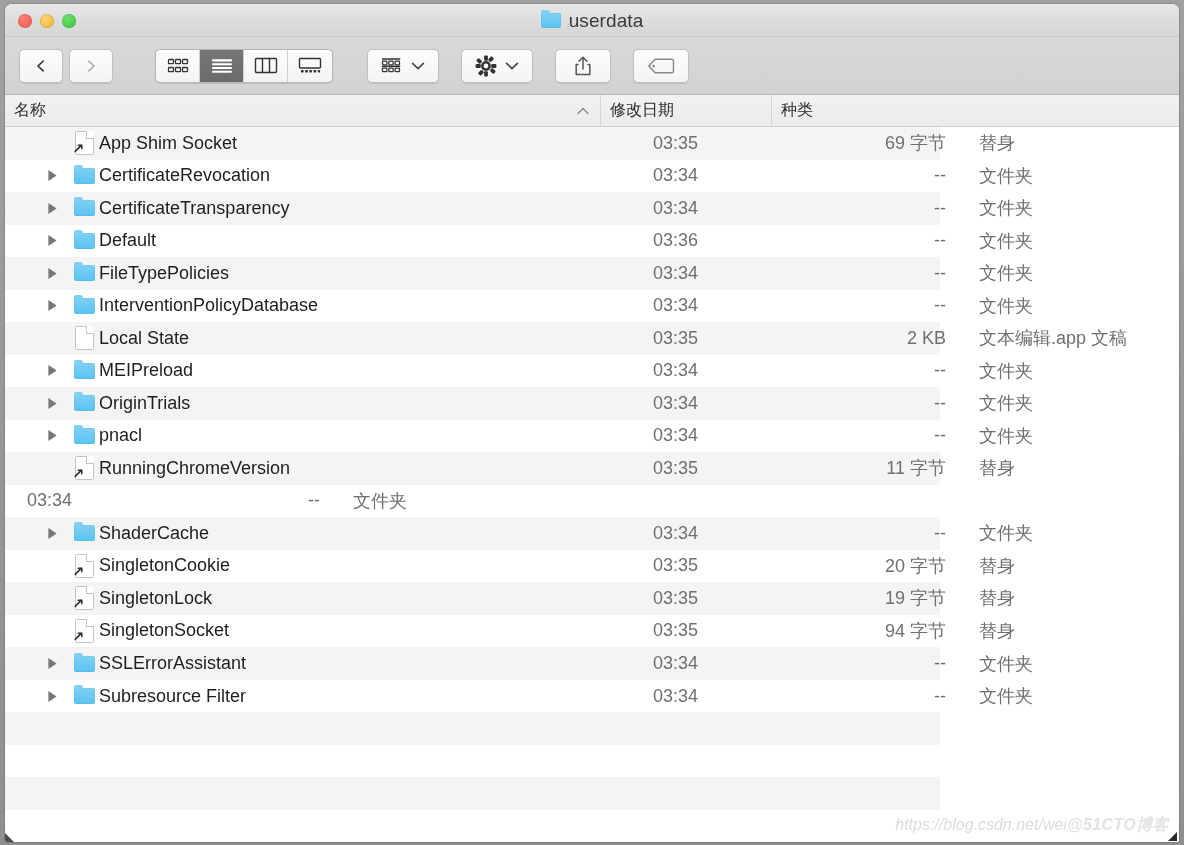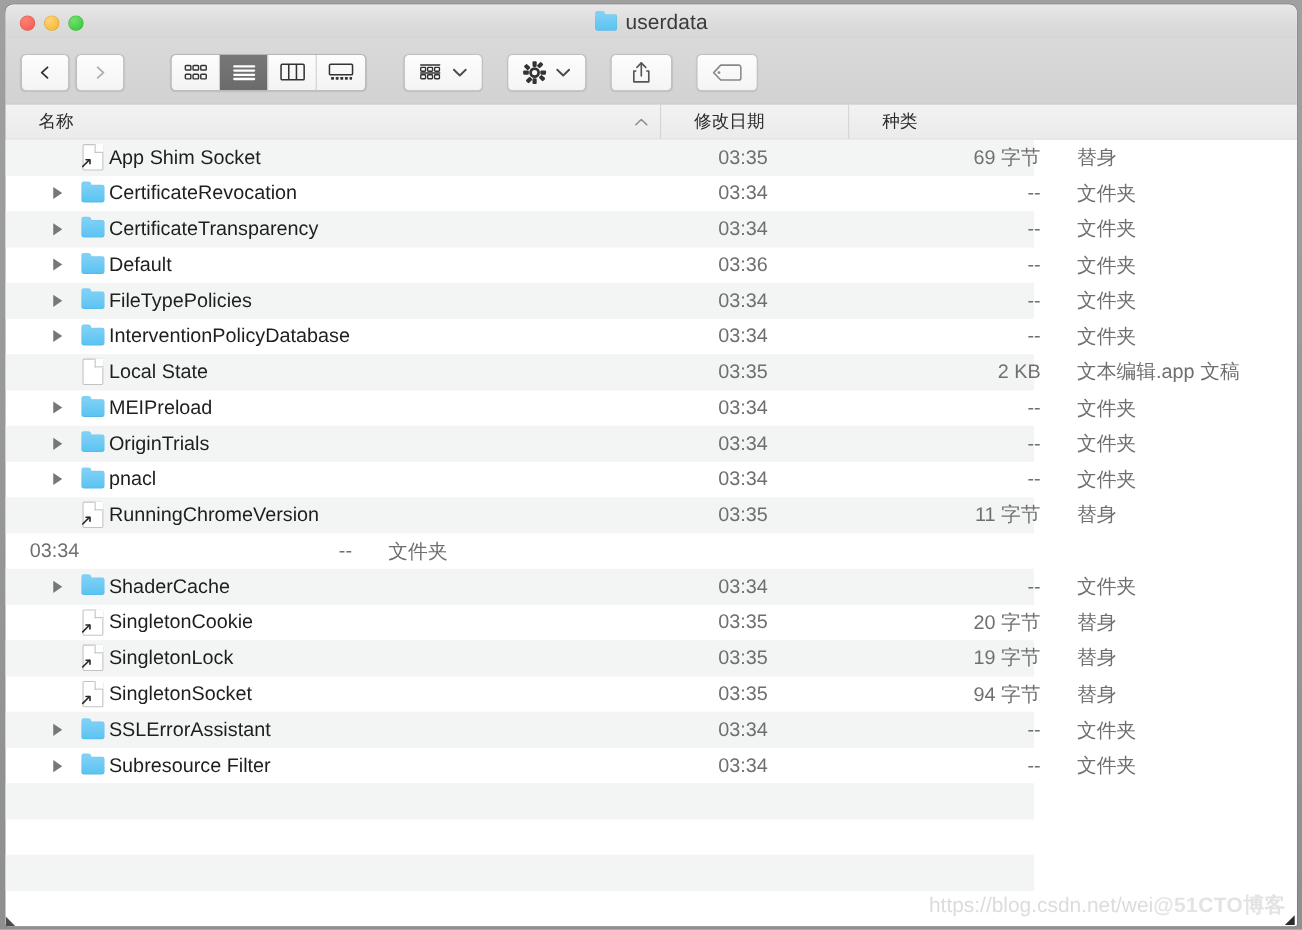--- a/index.html
+++ b/index.html
@@ -129,21 +129,21 @@
   .colhead {
     display: flex;
     height: 32px;
     background: linear-gradient(180deg,#f2f2f2 0%, #ebebeb 100%);
     border-bottom: 0.5px solid #cfcfcf;
     font-size: 16px; color: #2b2b2b;
   }
   .ch {
     position: relative;
     display: flex; align-items: center;
-    padding-left: 30px;
+    padding-left: 9px;
     border-right: 0.5px solid #d4d4d4;
     cursor: default;
   }
   .ch:last-child { border-right: none; }
   .ch-name { width: 596px; }
   .ch-date { width: 171px; }
   .ch-size { width: 164px; }
   .ch-kind { flex: 1; }
   .sortarrow {
     position: absolute; right: 11px; top: 50%;
@@ -197,24 +197,25 @@
   }
   .alias-arrow {
     position: absolute; left: -3px; bottom: -1px;
     width: 12px; height: 12px;
   }
 
   
   .watermark {
     position: absolute;
     right: 10px; bottom: 6px;
-    font-size: 19px;
+    font-size: 16px;
     color: #dcdcdc;
     white-space: nowrap;
     pointer-events: none;
+    font-style: italic;
   }
   .watermark .cto { color: #e3e3e3; font-weight: bold; letter-spacing: .4px; }
   .corner {
     position: absolute; right: 1px; bottom: 0;
     width: 14px; height: 14px;
   }
   .corner-bl {
     position: absolute; left: 0px; bottom: 0px;
     width: 12px; height: 12px;
   }

